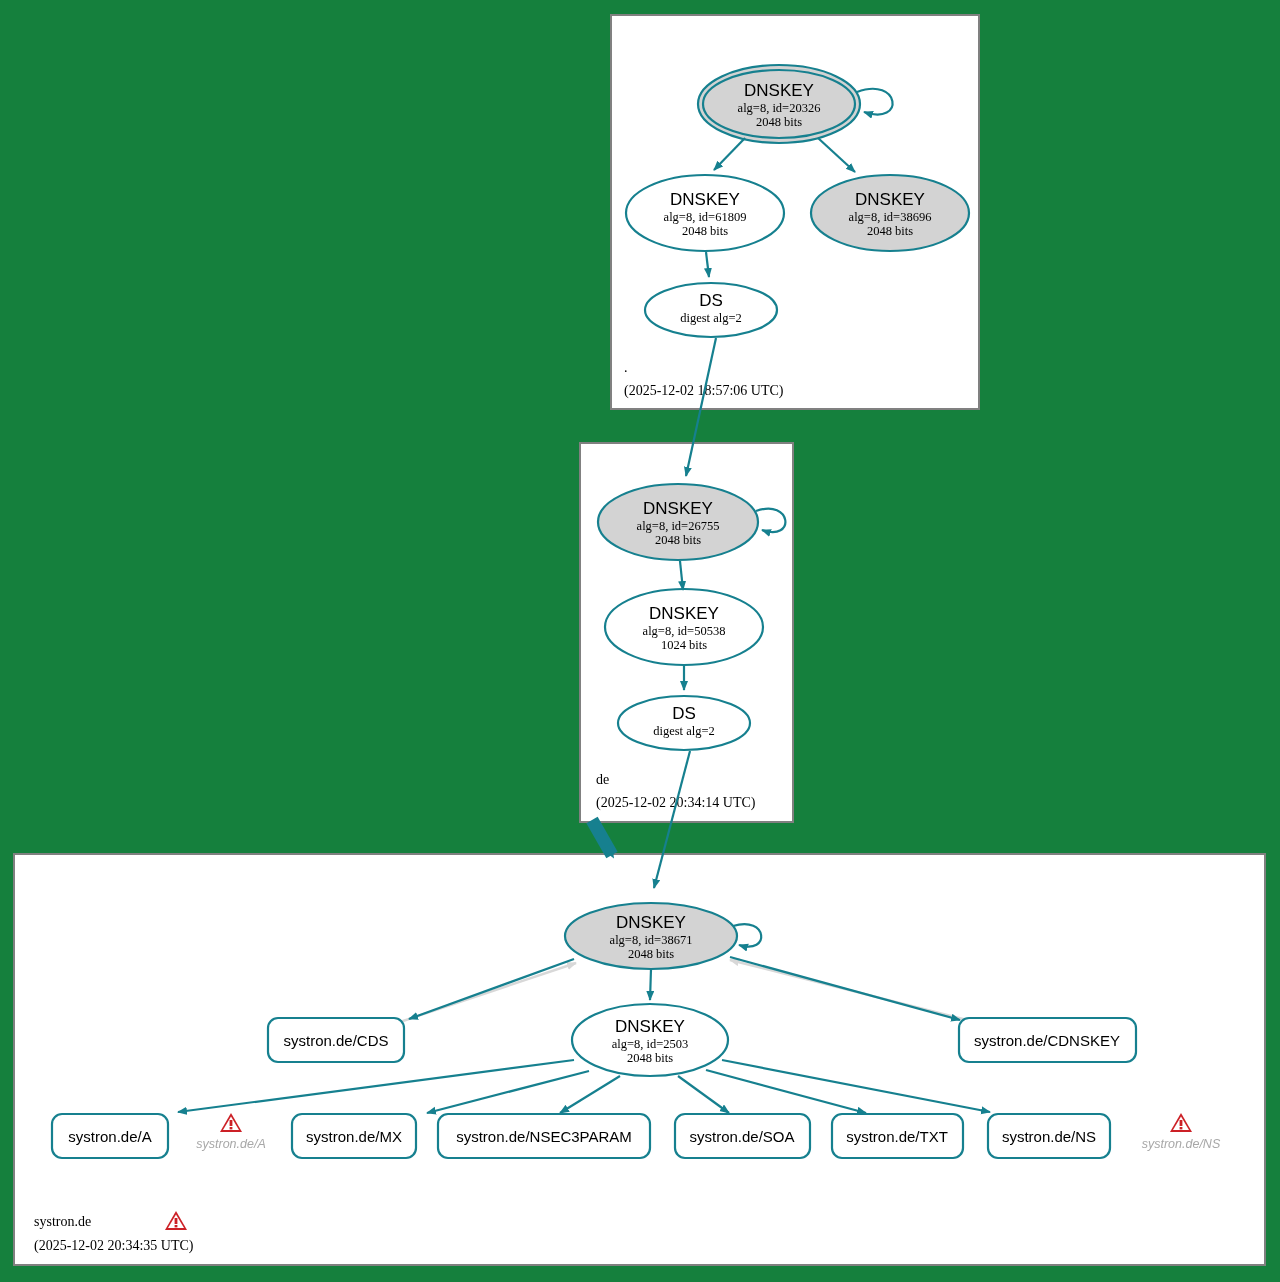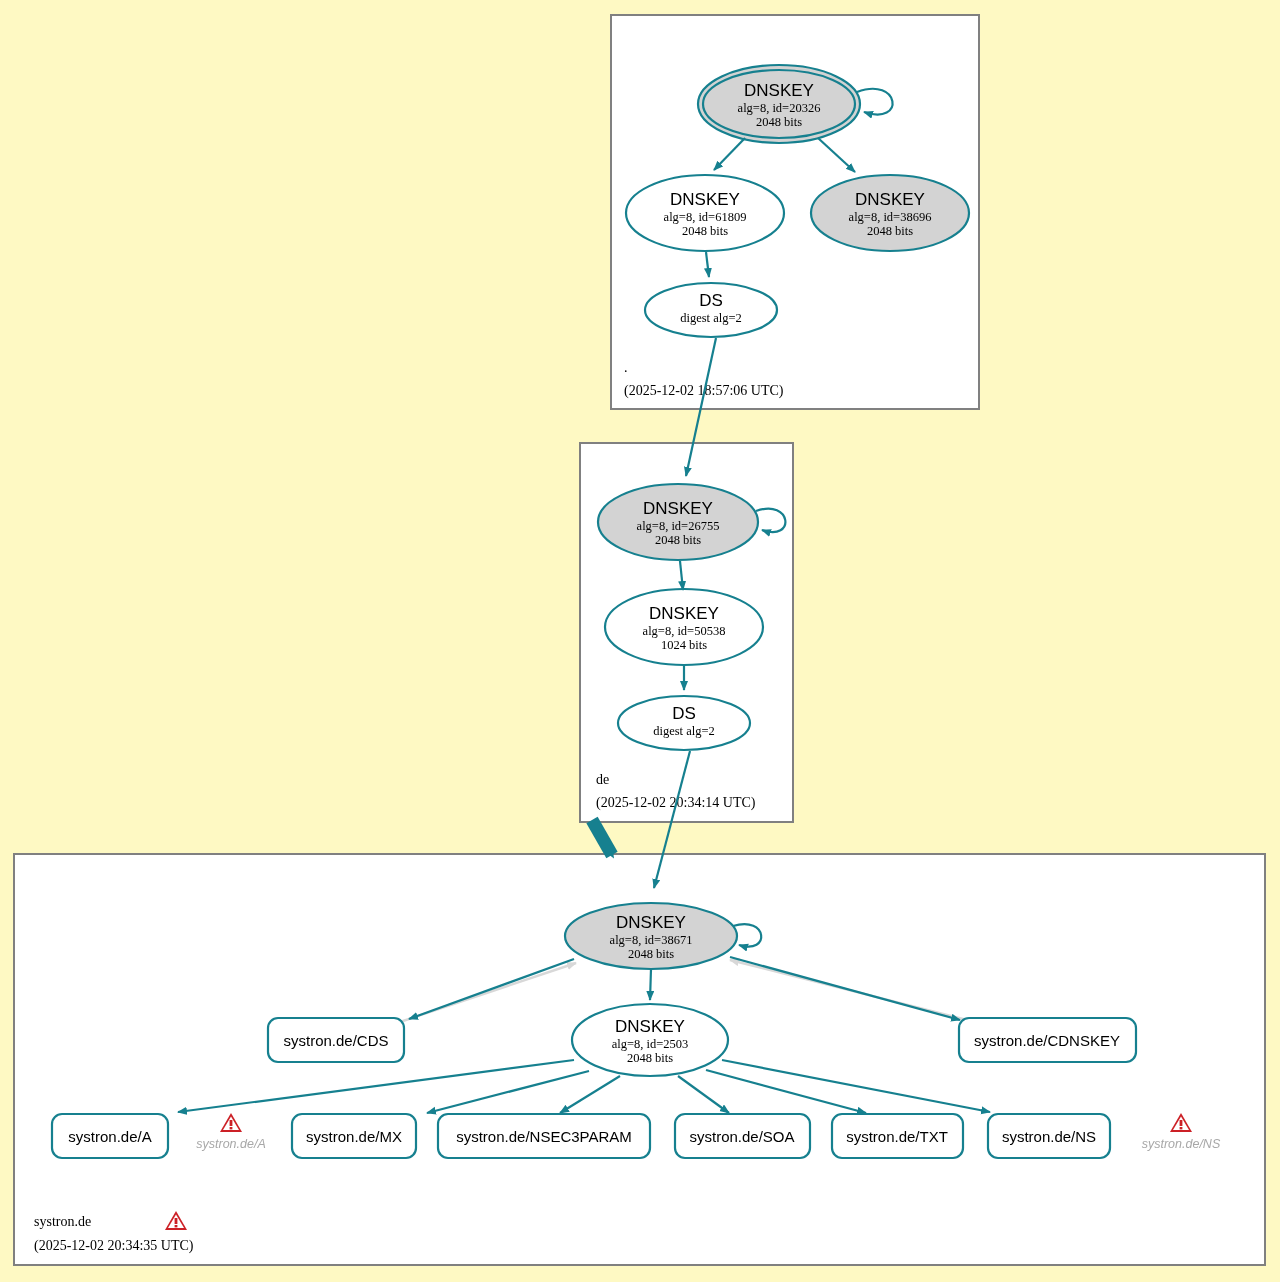--- a/index.html
+++ b/index.html
@@ -1,16 +1,16 @@
 <!DOCTYPE html>
 <html><head>
 <meta charset="utf-8">
 <style>
   html,body{margin:0;padding:0;background:#ffffff;}
-  #stage{position:relative;width:1280px;height:1282px;background:#fef9c3;
+  #stage{position:relative;width:1280px;height:1282px;background:#15803d;
          font-family:"Liberation Sans", sans-serif;overflow:hidden;}
   svg{display:block;}
   .zone-rect{fill:#ffffff;stroke:#808080;stroke-width:2;}
   .node-ell{stroke:#16808f;stroke-width:2.2;}
   .ell-ksk{fill:#d3d3d3;}
   .ell-zsk{fill:#ffffff;}
   .rec-box{fill:#ffffff;stroke:#16808f;stroke-width:2.2;}
   .edge{stroke:#16808f;stroke-width:2.2;fill:none;}
   .edge-gray{stroke:#d8d8d8;stroke-width:2.4;fill:none;}
   .t-title{font-family:"Liberation Sans", sans-serif;font-size:17px;fill:#000;}

